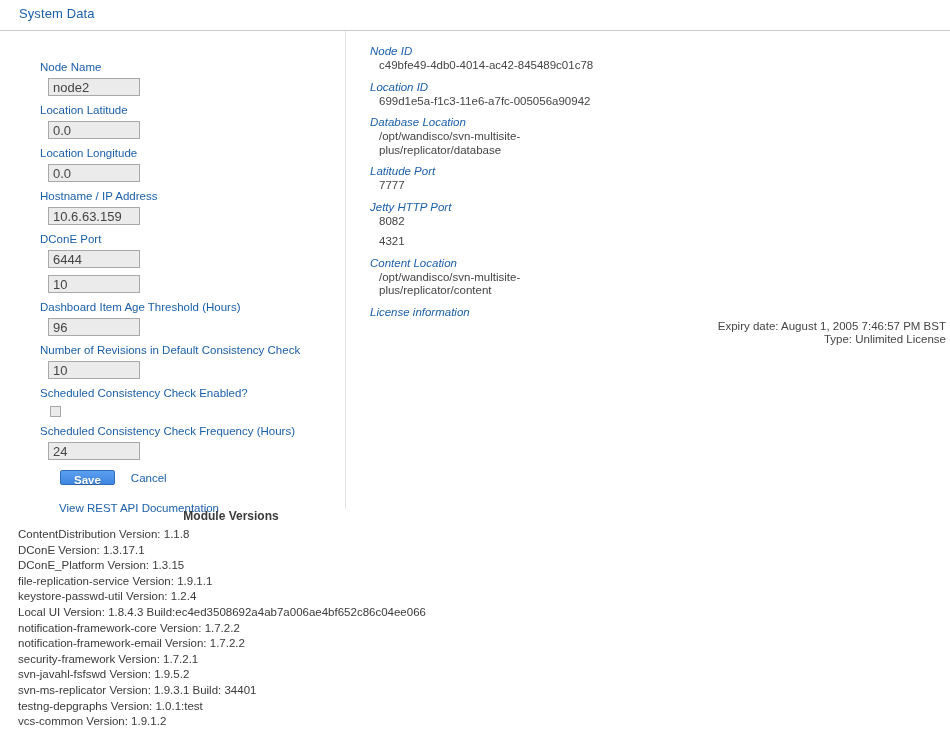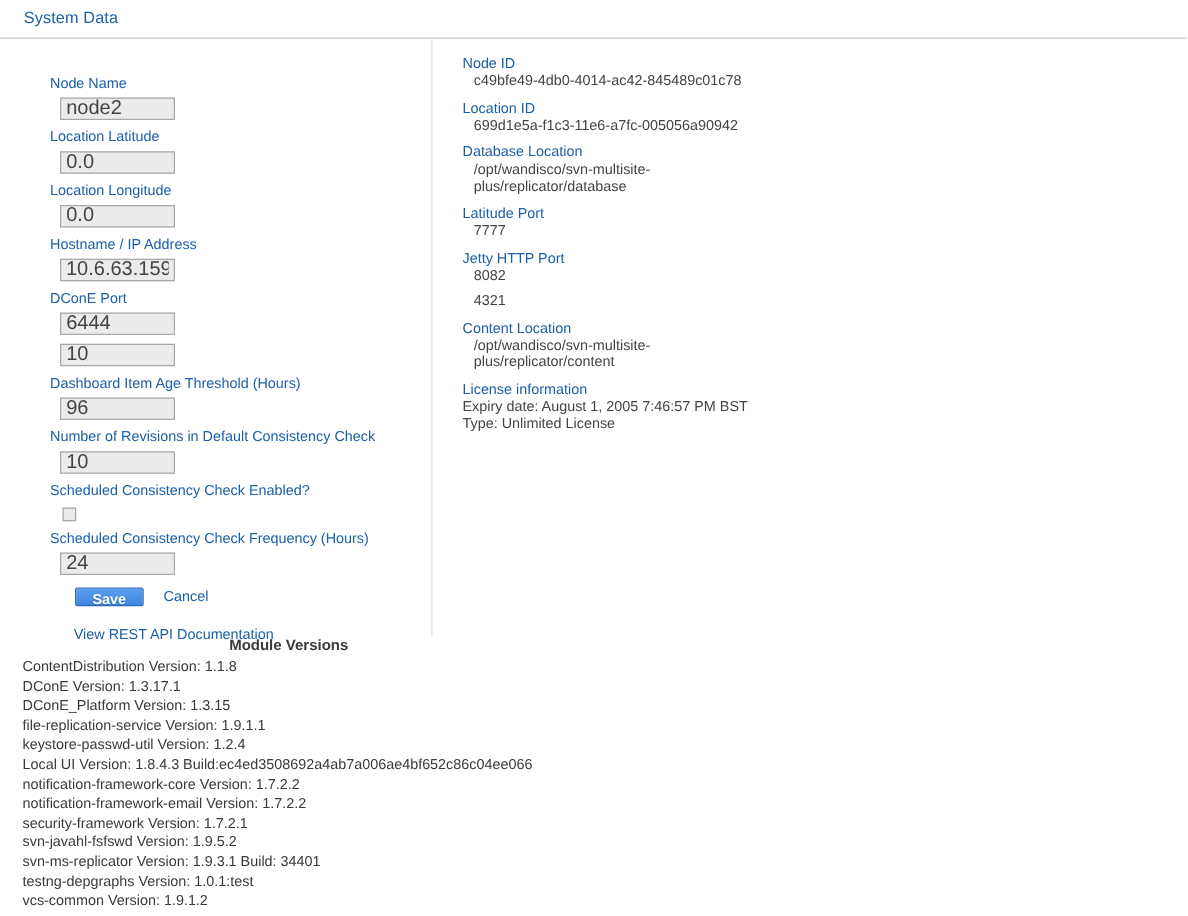--- a/index.html
+++ b/index.html
@@ -74,21 +74,21 @@
     line-height: 15px;
     padding-bottom: 3px;
   }
   .field-input {
     display: block;
     margin-left: 8px;
     width: 82px;
     height: 12px;
     padding: 2px 4px;
     font-family: "Liberation Sans", sans-serif;
-    font-size: 16px;
+    font-size: 13px;
     color: #444444;
     background: #ebebeb;
     border: 1px solid #a8a8a8;
     border-radius: 0;
     box-sizing: content-box;
     outline: none;
   }
   .field-checkbox {
     display: block;
     margin: 2px 0 0 10px;
@@ -142,34 +142,37 @@
     padding: 13px 0 0 24px;
   }
   .info-item {
     margin-bottom: 7px;
   }
   .info-label {
     display: block;
     color: #1b5fa8;
     font-size: 11.5px;
     line-height: 15px;
+    font-style: italic;
   }
   .info-value {
     display: block;
     margin-left: 9px;
     color: #444444;
     font-size: 11.5px;
     line-height: 13.5px;
     white-space: pre-line;
   }
   .info-sub {
     display: block;
+    margin-left: 14px;
     color: #444444;
     font-size: 11.5px;
     line-height: 13.5px;
+    text-align: right;
   }
 
   
   .modules {
     position: relative;
     padding: 0 0 0 18px;
   }
   .modules-title {
     display: block;
     width: 426px;

